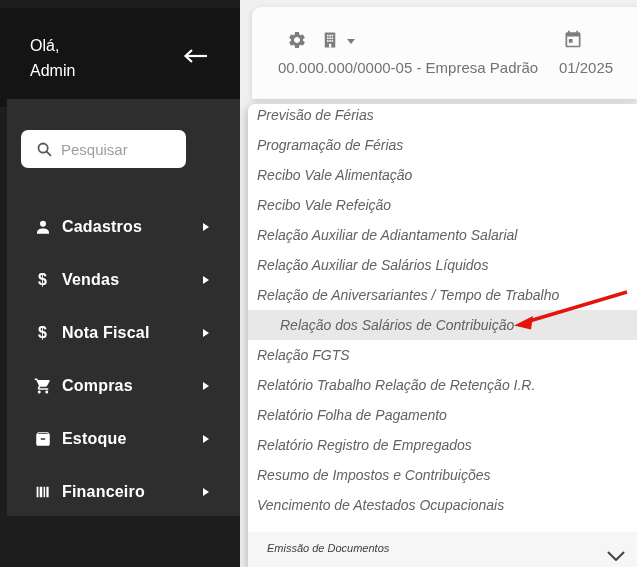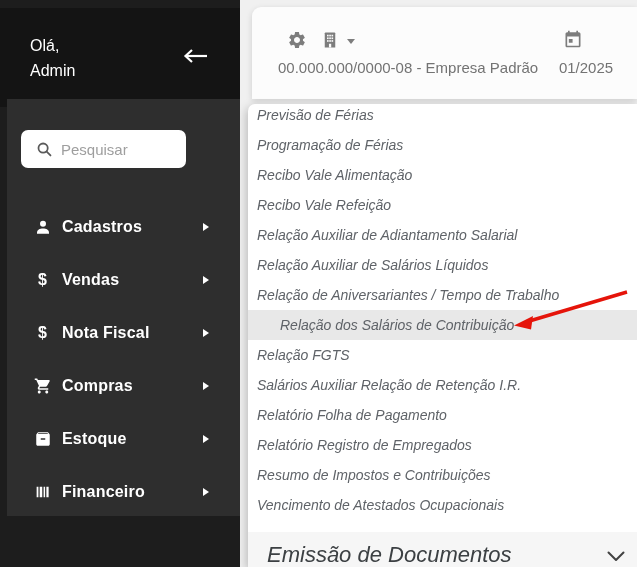--- a/index.html
+++ b/index.html
@@ -36,21 +36,21 @@
   .company-txt { position:absolute; left:26px; top:52px; width:260px; font-size:15px; color:#737373; white-space:nowrap; }
   .cal-btn { position:absolute; left:311px; top:22px; width:20px; height:20px; cursor:pointer; }
   .period-txt { position:absolute; left:306px; top:52px; width:56px; text-align:center; font-size:15px; color:#737373; }
 
   
   .menu-panel { position:absolute; left:248px; top:104px; width:389px; height:463px; background:#ffffff; border-radius:7px 0 0 0; box-shadow:-2px 3px 10px rgba(0,0,0,.22); overflow:hidden; z-index:2;font-style:italic; }
   .menu-list { margin-top:-4px; }
   .menu-item { height:30px; line-height:30px; padding-left:9px; font-size:14px; color:#5f6368; white-space:nowrap; cursor:pointer; }
   .menu-item.highlighted { background:#e8e8e8;padding-left:32px; }
   .panel-footer { position:absolute; left:0; top:428px; width:389px; height:60px; background:#f6f6f6; cursor:pointer; }
-  .footer-lbl { position:absolute; left:19px; top:10px; font-size:22px; color:#3c4043; }
+  .footer-lbl { position:absolute; left:19px; top:10px; font-size:11px; color:#3c4043; }
   .footer-chev { position:absolute; left:359px; top:16px; }
 
   
   .red-box { position:absolute; left:9px; top:520px; width:187px; height:42px; border:3px solid #e5140a; z-index:20; pointer-events:none; }
   .red-arrow { position:absolute; left:500px; top:282px; width:137px; height:55px; z-index:20; pointer-events:none; }
 </style>
 </head>
 <body>
 
 <div class="sidebar">
@@ -149,42 +149,42 @@
           <rect x="11" y="8.6" width="2.2" height="2.2"></rect>
           <rect x="14" y="8.6" width="2.2" height="2.2"></rect>
         <rect x="8" y="12.2" width="2.2" height="2.2"></rect>
           <rect x="11" y="12.2" width="2.2" height="2.2"></rect>
           <rect x="14" y="12.2" width="2.2" height="2.2"></rect>
         <rect x="10.6" y="17" width="3" height="5"></rect>
       </g>
     </svg>
     <span class="caret-down"></span>
   </div>
-  <div class="company-txt">00.000.000/0000-08 - Empresa Padrão</div>
+  <div class="company-txt">00.000.000/0000-05 - Empresa Padrão</div>
   <div class="cal-btn">
     <svg width="20" height="20" viewBox="0 0 24 24" fill="#7d7d7d">
         <path d="M19 4h-1V2h-2v2H8V2H6v2H5c-1.1 0-2 .9-2 2v14c0 1.1.9 2 2 2h14c1.1 0 2-.9 2-2V6c0-1.1-.9-2-2-2zm0 16H5V9h14v11z"></path>
         <rect x="7" y="12" width="4.5" height="4.5"></rect>
       </svg>
   </div>
   <div class="period-txt">01/2025</div>
 </div>
 
 <div class="menu-panel">
   <div class="menu-list">
     <div class="menu-item">Previsão de Férias</div>
     <div class="menu-item">Programação de Férias</div>
     <div class="menu-item">Recibo Vale Alimentação</div>
     <div class="menu-item">Recibo Vale Refeição</div>
     <div class="menu-item">Relação Auxiliar de Adiantamento Salarial</div>
     <div class="menu-item">Relação Auxiliar de Salários Líquidos</div>
     <div class="menu-item">Relação de Aniversariantes / Tempo de Trabalho</div>
     <div class="menu-item highlighted">Relação dos Salários de Contribuição</div>
     <div class="menu-item">Relação FGTS</div>
-    <div class="menu-item">Salários Auxiliar Relação de Retenção I.R.</div>
+    <div class="menu-item">Relatório Trabalho Relação de Retenção I.R.</div>
     <div class="menu-item">Relatório Folha de Pagamento</div>
     <div class="menu-item">Relatório Registro de Empregados</div>
     <div class="menu-item">Resumo de Impostos e Contribuições</div>
     <div class="menu-item">Vencimento de Atestados Ocupacionais</div>
   </div>
   <div class="panel-footer">
     <span class="footer-lbl">Emissão de Documentos</span>
     <span class="footer-chev">
       <svg width="18" height="11" viewBox="0 0 18 11">
           <polyline points="1.5,1.5 9,9 16.5,1.5" fill="none" stroke="#424242" stroke-width="2" stroke-linecap="round" stroke-linejoin="round"></polyline>

